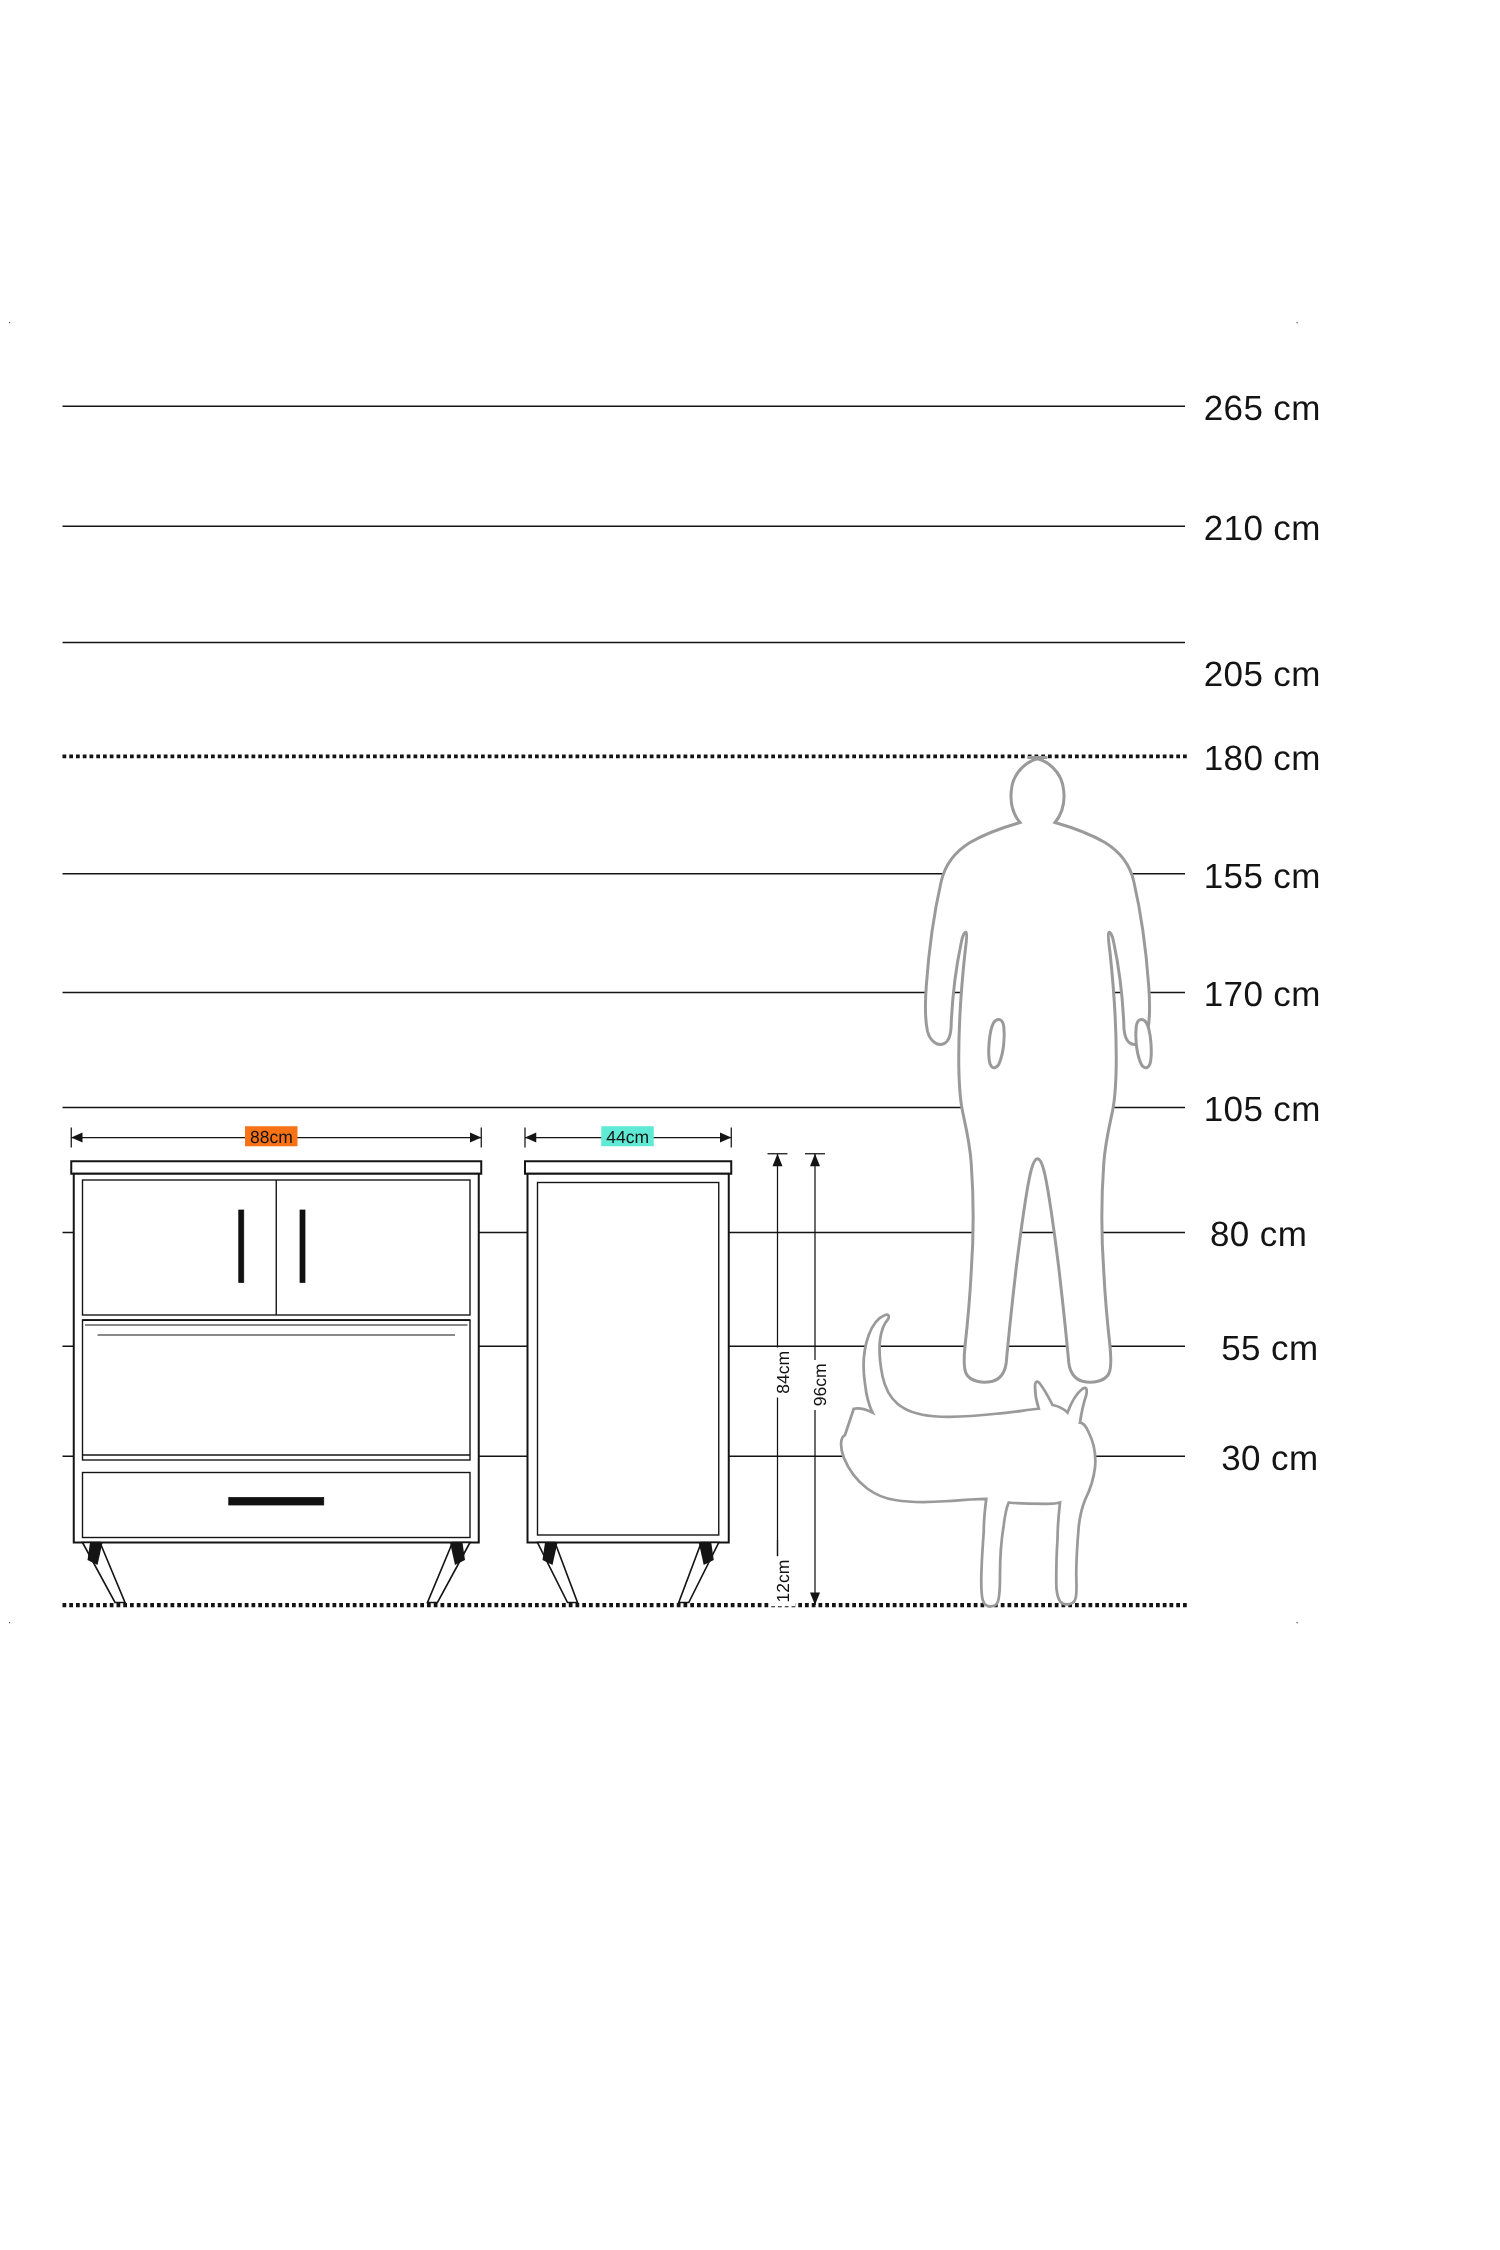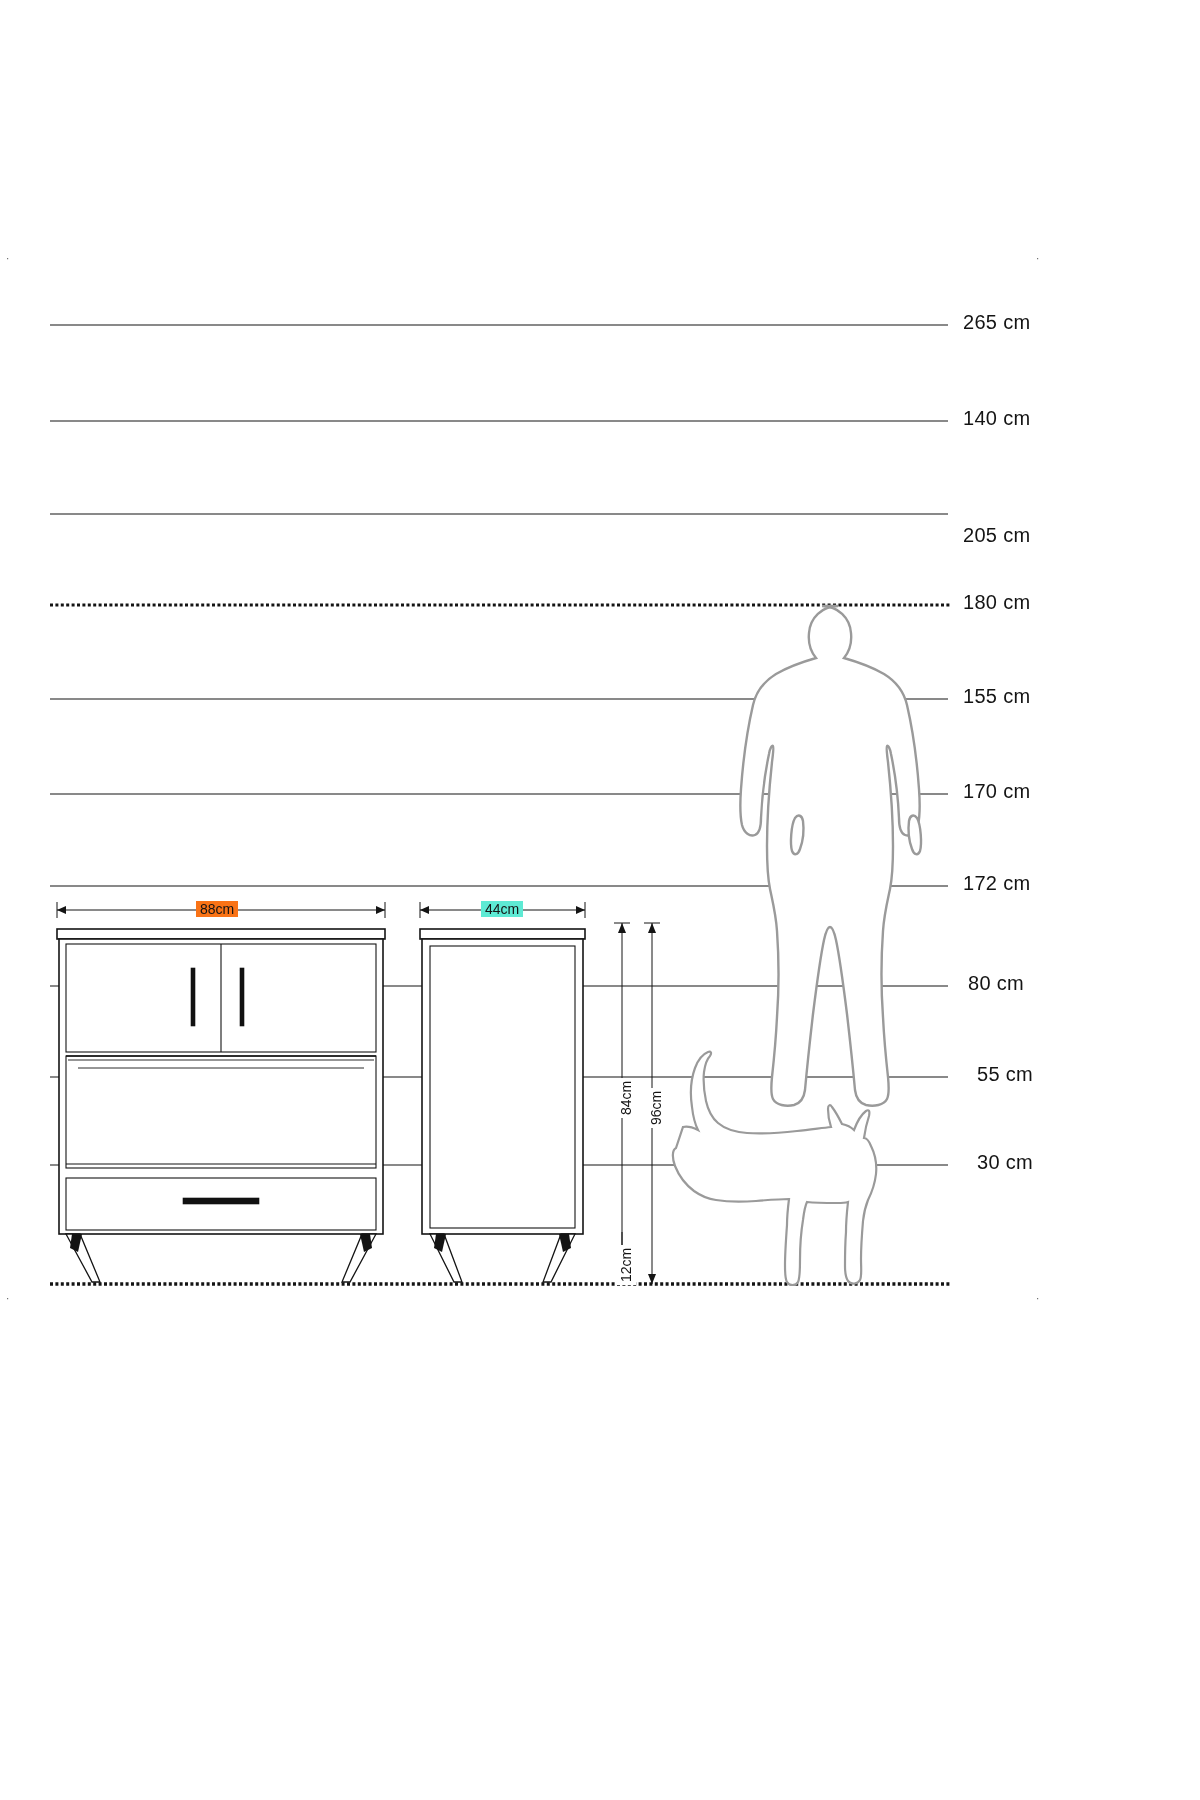--- a/index.html
+++ b/index.html
@@ -29,21 +29,21 @@
   }
   svg.diagram {
     position: absolute;
     left: 0;
     top: 0;
     width: 1200px;
     height: 1800px;
   }
   .scale-label {
     position: absolute;
-    font-size: 20px;
+    font-size: 28px;
     letter-spacing: 0.3px;
     color: #141414;
     white-space: nowrap;
     font-family: "Liberation Sans", sans-serif;
   }
   .dim-label {
     position: absolute;
     font-size: 14px;
     color: #141414;
     white-space: nowrap;
@@ -241,26 +241,26 @@
                c2 -3 1 -5 -2 -4
                c-5 2 -10 8 -13 16
                c-4 11 -5 26 -3 39
                c1 9 3 17 6 23
                c-6 -3 -11 -4 -15 -3 Z"></path>
     </g>
 
   </svg>
 
   <span class="scale-label" style="left:963px;top:311px;">265 cm</span>
-  <span class="scale-label" style="left:963px;top:407px;">140 cm</span>
+  <span class="scale-label" style="left:963px;top:407px;">210 cm</span>
   <span class="scale-label" style="left:963px;top:524px;">205 cm</span>
   <span class="scale-label" style="left:963px;top:591px;">180 cm</span>
   <span class="scale-label" style="left:963px;top:685px;">155 cm</span>
   <span class="scale-label" style="left:963px;top:780px;">170 cm</span>
-  <span class="scale-label" style="left:963px;top:872px;">172 cm</span>
+  <span class="scale-label" style="left:963px;top:872px;">105 cm</span>
   <span class="scale-label" style="left:968px;top:972px;">80 cm</span>
   <span class="scale-label" style="left:977px;top:1063px;">55 cm</span>
   <span class="scale-label" style="left:977px;top:1151px;">30 cm</span>
 
   <span class="dim-label" style="left:196px;top:901px;background:#f97316;padding:0 4px;">88cm</span>
   <span class="dim-label" style="left:481px;top:901px;background:#5eead4;padding:0 4px;">44cm</span>
 
   <span class="dim-label vert" style="left:616px;top:1118px;background:#fff;padding:2px 3px;">84cm</span>
   <span class="dim-label vert" style="left:646px;top:1128px;background:#fff;padding:2px 3px;">96cm</span>
   <span class="dim-label vert" style="left:616px;top:1285px;background:#fff;padding:2px 3px;">12cm</span>

